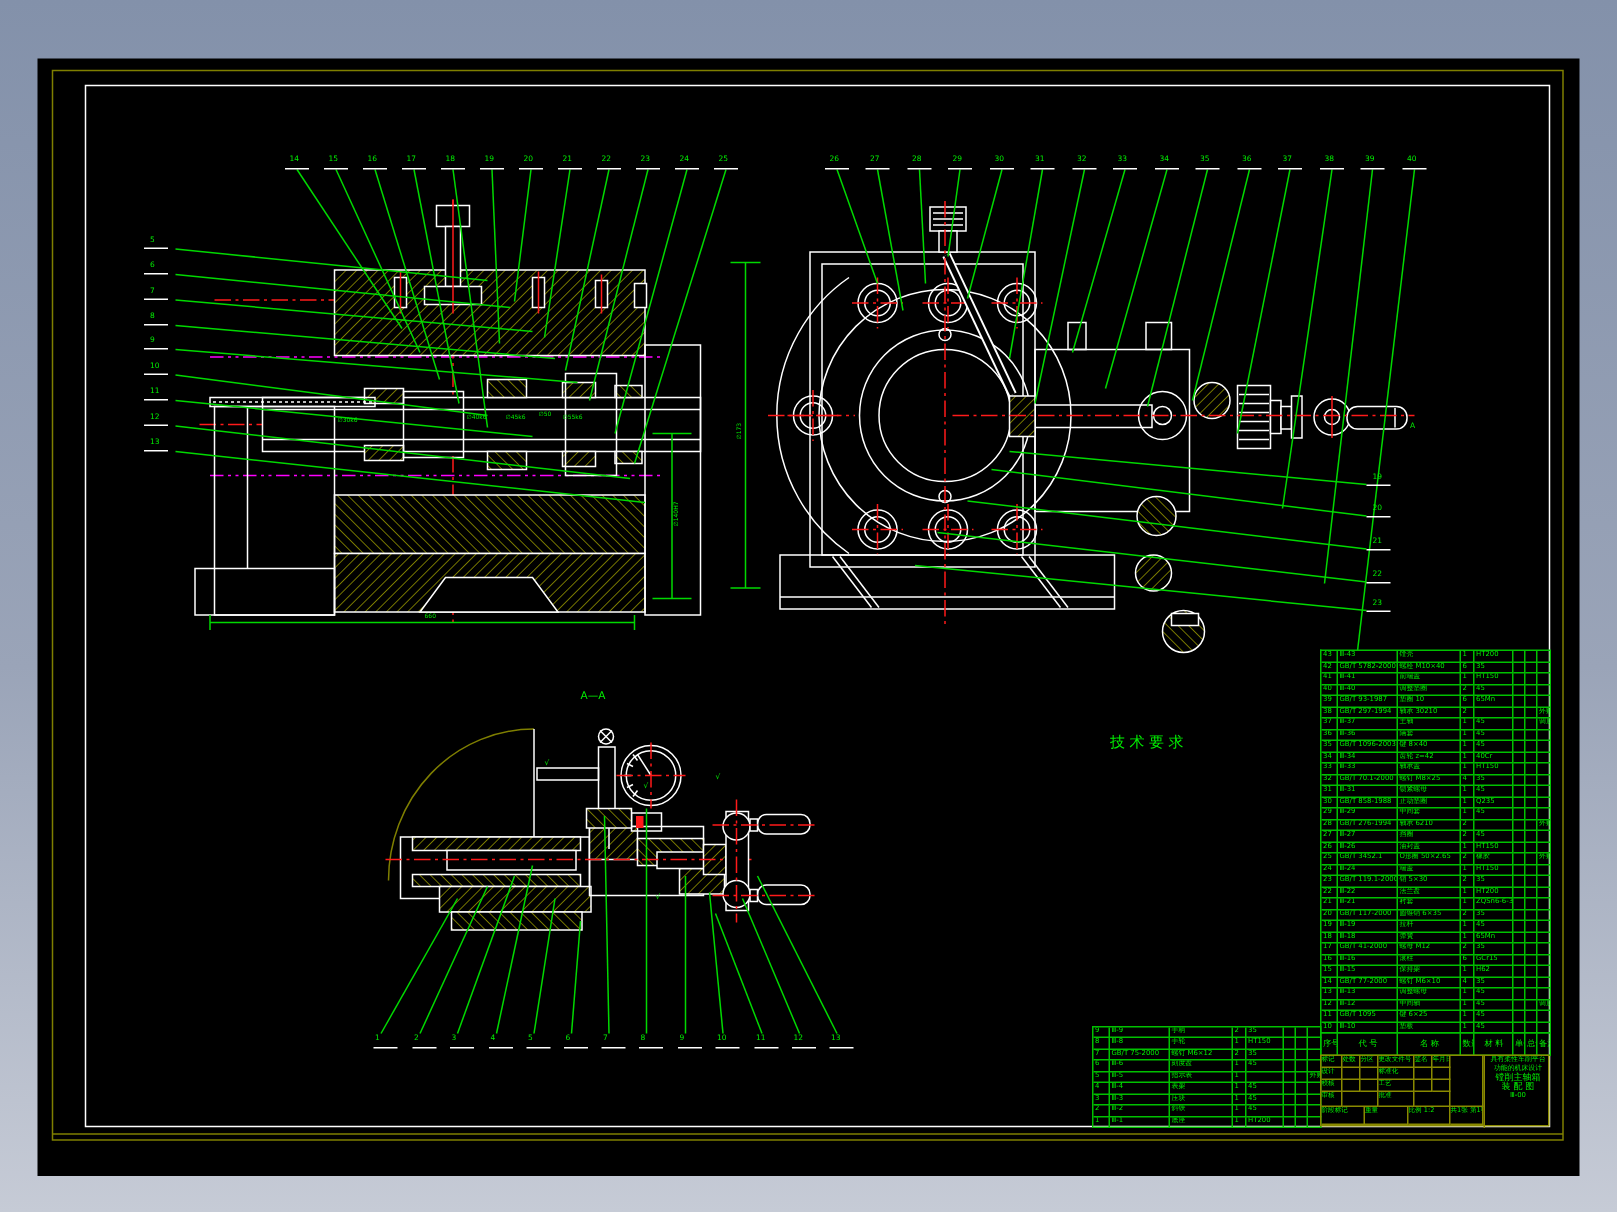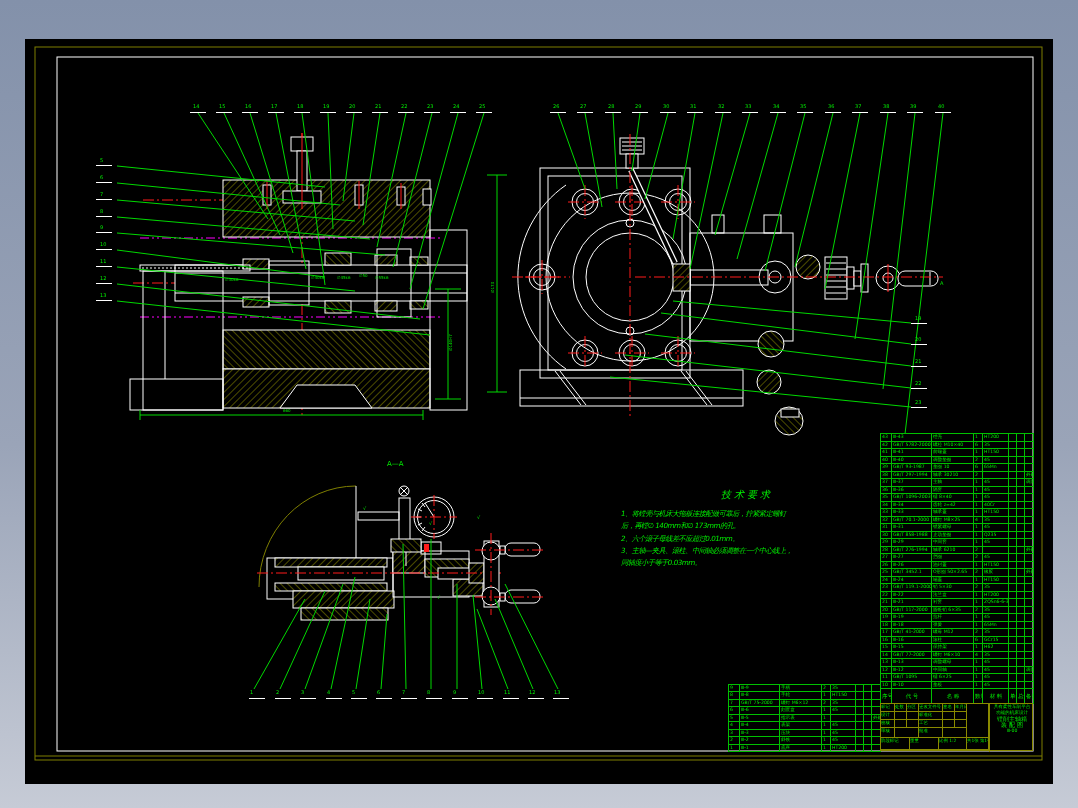--- a/index.html
+++ b/index.html
@@ -7,21 +7,21 @@
   #canvas{position:absolute;left:25px;top:39px;width:1028px;height:745px;background:#000;}
   svg{position:absolute;left:0;top:0;}
   .w{stroke:#fff;stroke-width:1;fill:none}
   .wf{stroke:#fff;stroke-width:1;fill:#000}
   .r{stroke:#ff1a1a;stroke-width:1;fill:none}
   .rd{stroke:#ff1a1a;stroke-width:1;fill:none;stroke-dasharray:11 3 2 3}
   .mg{stroke:#ff00ff;stroke-width:1;fill:none;stroke-dasharray:9 3 2 3 2 3}
   .gn{stroke:#00d900;stroke-width:1;fill:none}
   .ol{stroke:#7f7f00;stroke-width:1;fill:none}
   .txt{position:absolute;color:#00ef00;white-space:nowrap;}
-  #techreq{left:596px;top:449px;width:252px;font-style:italic;}
+  #techreq{left:615px;top:449px;width:252px;}
   #techreq .tr-title{font-size:10px;letter-spacing:3px;text-align:center;margin-bottom:6px;}
   #techreq .tr-line{font-size:7.2px;line-height:12.3px;letter-spacing:-0.5px;}
   
   .bom{position:absolute;display:grid;border-left:1px solid #00c000;border-top:1px solid #00c000;}
   .bom .c{border-right:1px solid #00c000;border-bottom:1px solid #00c000;color:#00ef00;
      font-size:4.6px;line-height:6.4px;overflow:hidden;white-space:nowrap;padding-left:1px;}
   #bomR{left:855px;top:394px;width:153px;height:255px;grid-template-columns:11px 40px 42px 9px 26px 8px 8px 9px;grid-auto-rows:7.5px;}
   #bomL{left:703px;top:645px;width:152px;height:67px;grid-template-columns:11px 40px 42px 9px 25px 8px 8px 9px;grid-auto-rows:7.44px;}
   #bomH{left:855px;top:649px;width:153px;height:15px;grid-template-columns:11px 40px 42px 9px 26px 8px 8px 9px;grid-auto-rows:15px;}
   #bomH .c{font-size:5.5px;line-height:15px;text-align:center;}
@@ -320,27 +320,20 @@
         <text x="915" y="246" fill="#00ef00" font-size="5">A</text>
         <text x="338" y="471" fill="#00ef00" font-size="5">√</text>
         <text x="404" y="486" fill="#00ef00" font-size="5">√</text>
         <text x="452" y="480" fill="#00ef00" font-size="5">√</text>
         <text x="412" y="560" fill="#00ef00" font-size="5">√</text>
       </g>
   </svg>
 
   <div id="techreq" class="txt">
     <div class="tr-title">技术要求</div>
-    <div id="trlines">
-        <div class="tr-line">1、将镗壳与机床大拖板连接配做可靠后，拧紧紧定螺钉</div>
-        <div class="tr-line">后，再镗∅ 140mm和∅ 173mm的孔。</div>
-        <div class="tr-line">2、六个滚子母线差不应超过0.01mm。</div>
-        <div class="tr-line">3、主轴—夹具、滚柱、中间轴必须调整在一个中心线上，</div>
-        <div class="tr-line">同轴度小于等于0.03mm。</div>
-      </div>
   </div>
 
   <div id="bomR" class="bom">
       <div class="c">43</div>
       <div class="c">Ⅲ-43</div>
       <div class="c">镗壳</div>
       <div class="c">1</div>
       <div class="c">HT200</div>
       <div class="c"></div>
       <div class="c"></div>

